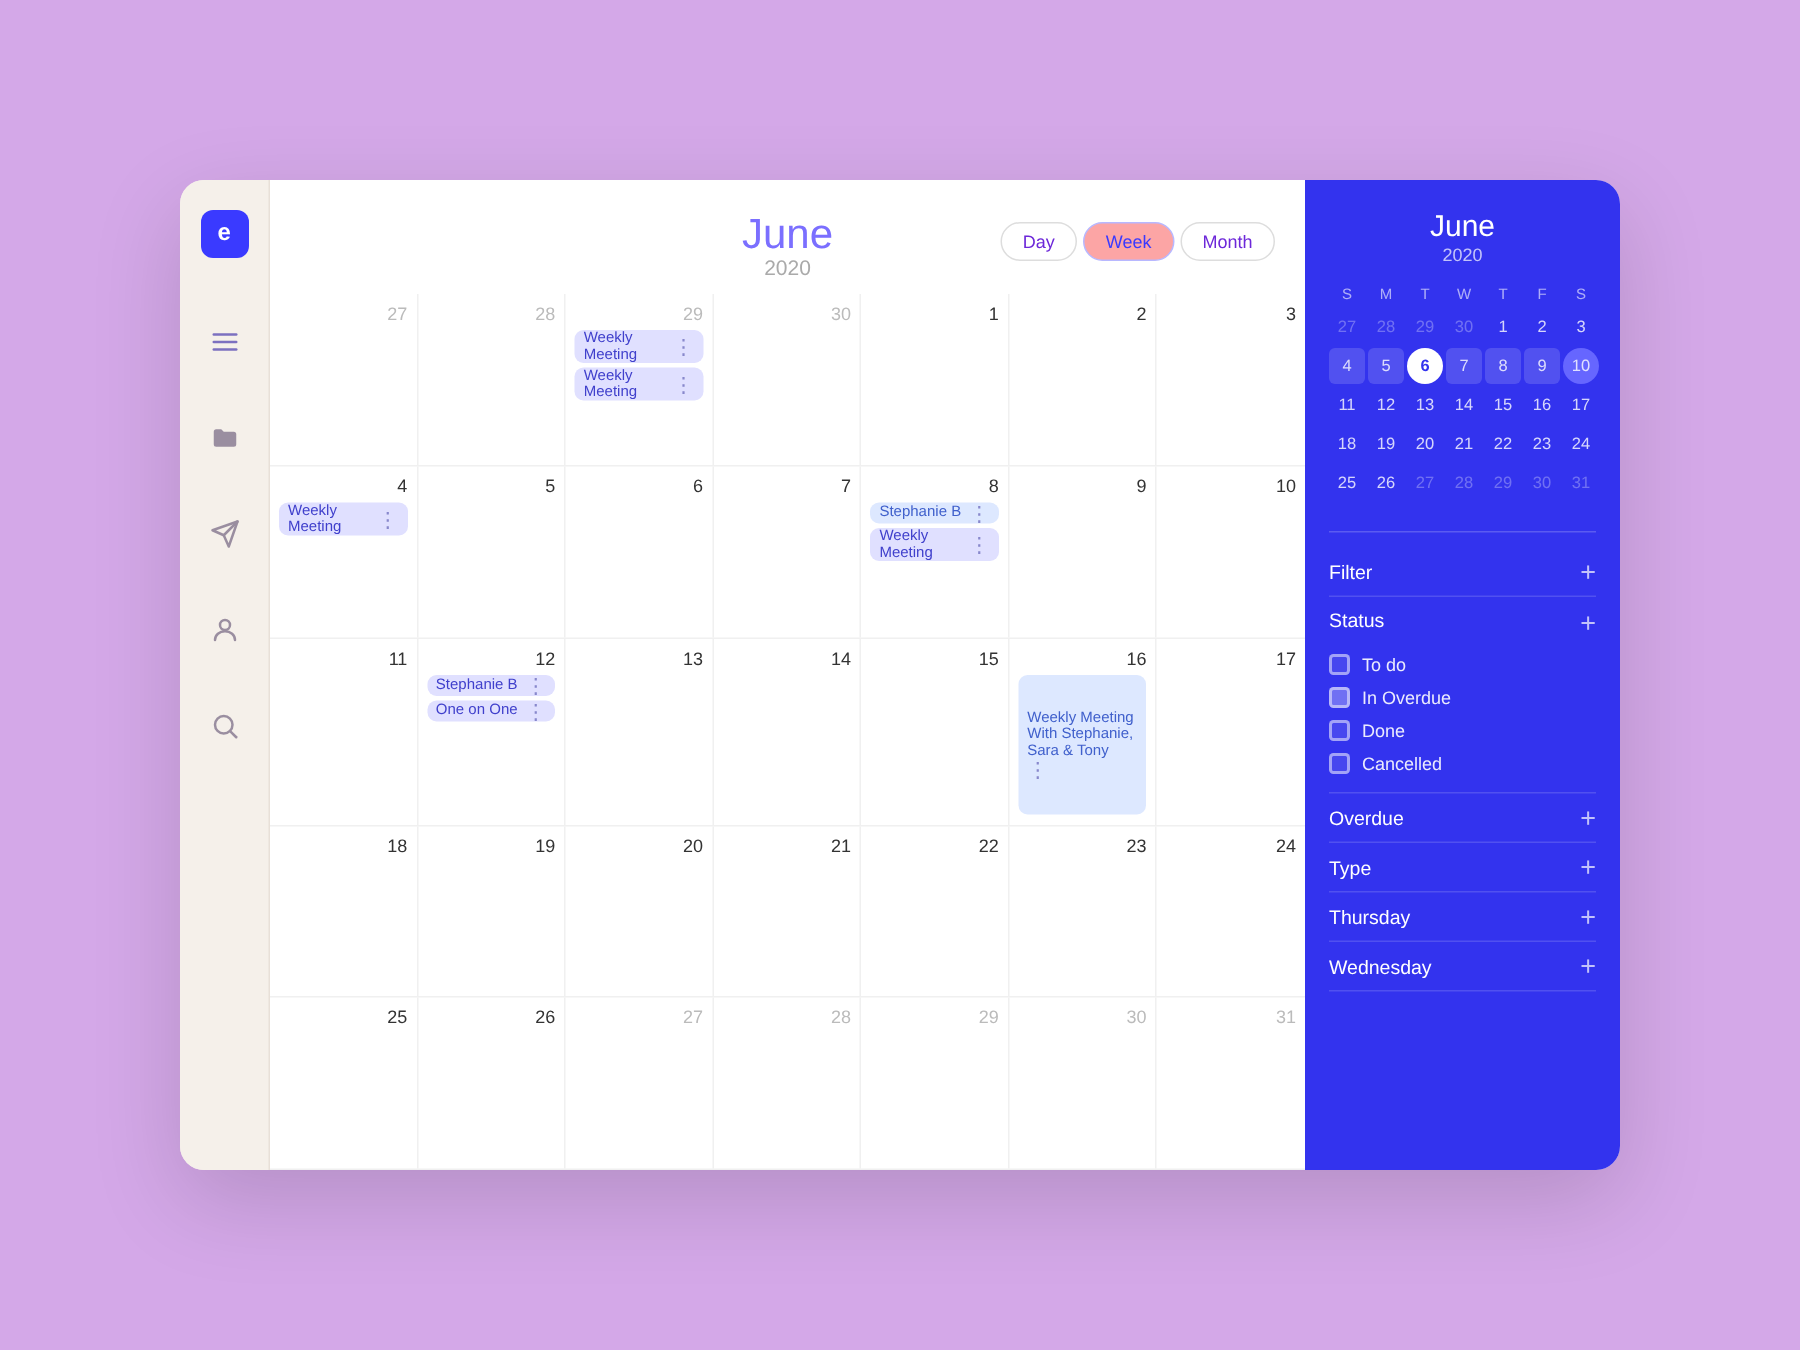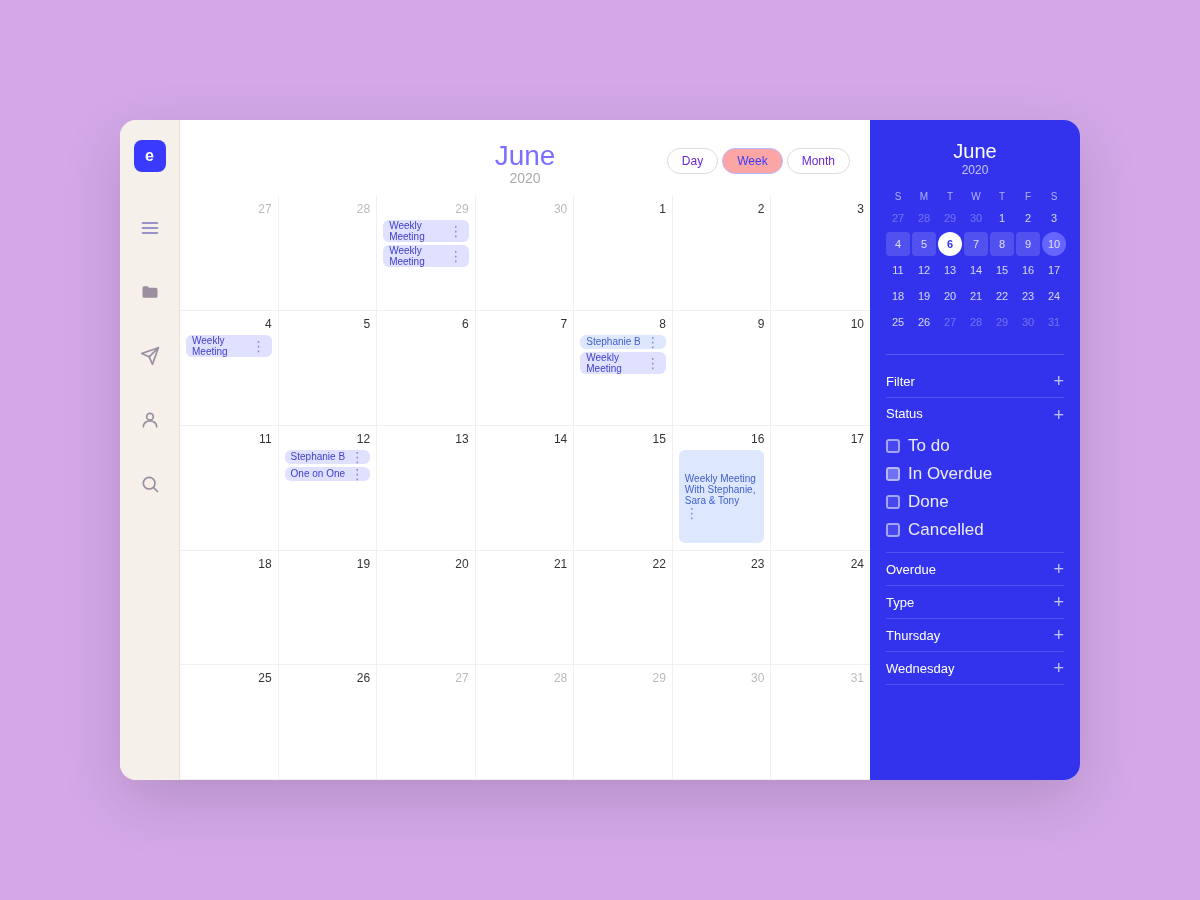--- a/index.html
+++ b/index.html
@@ -274,21 +274,21 @@
       height: 14px;
       border: 2px solid rgba(255,255,255,0.5);
       border-radius: 3px;
       background: rgba(255,255,255,0.1);
       flex-shrink: 0;
     }
     .status-checkbox.in-progress {
       background: rgba(255,255,255,0.3);
     }
     .status-text {
-      font-size: 17px;
+      font-size: 12px;
       color: rgba(255,255,255,0.9);
     }
   </style>
 </head>
 <body>
 
 <div class="app-container">
 
   <div class="sidebar">
     <div class="sidebar-logo">

